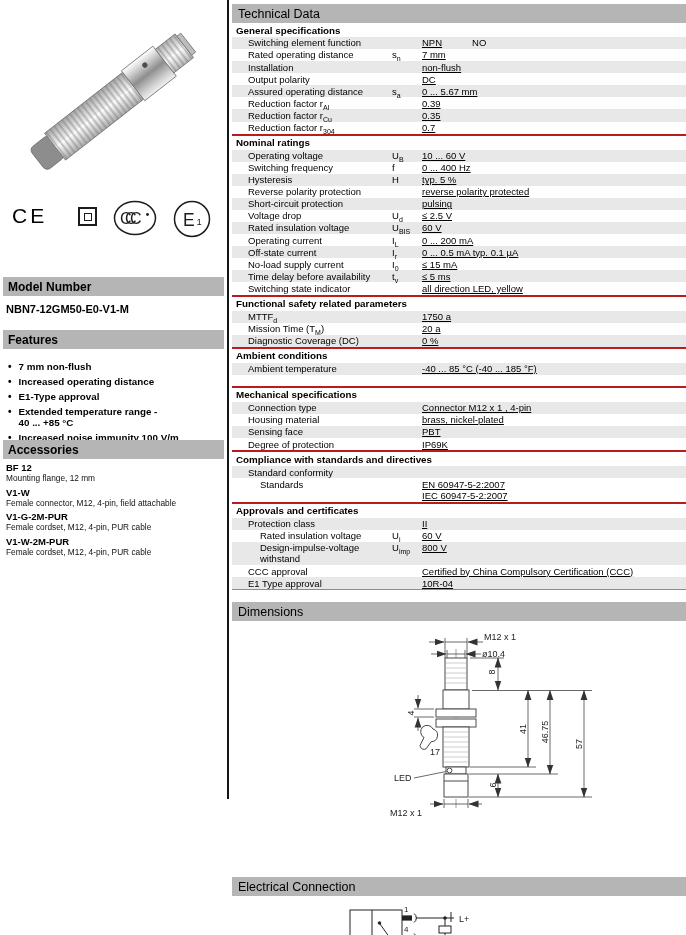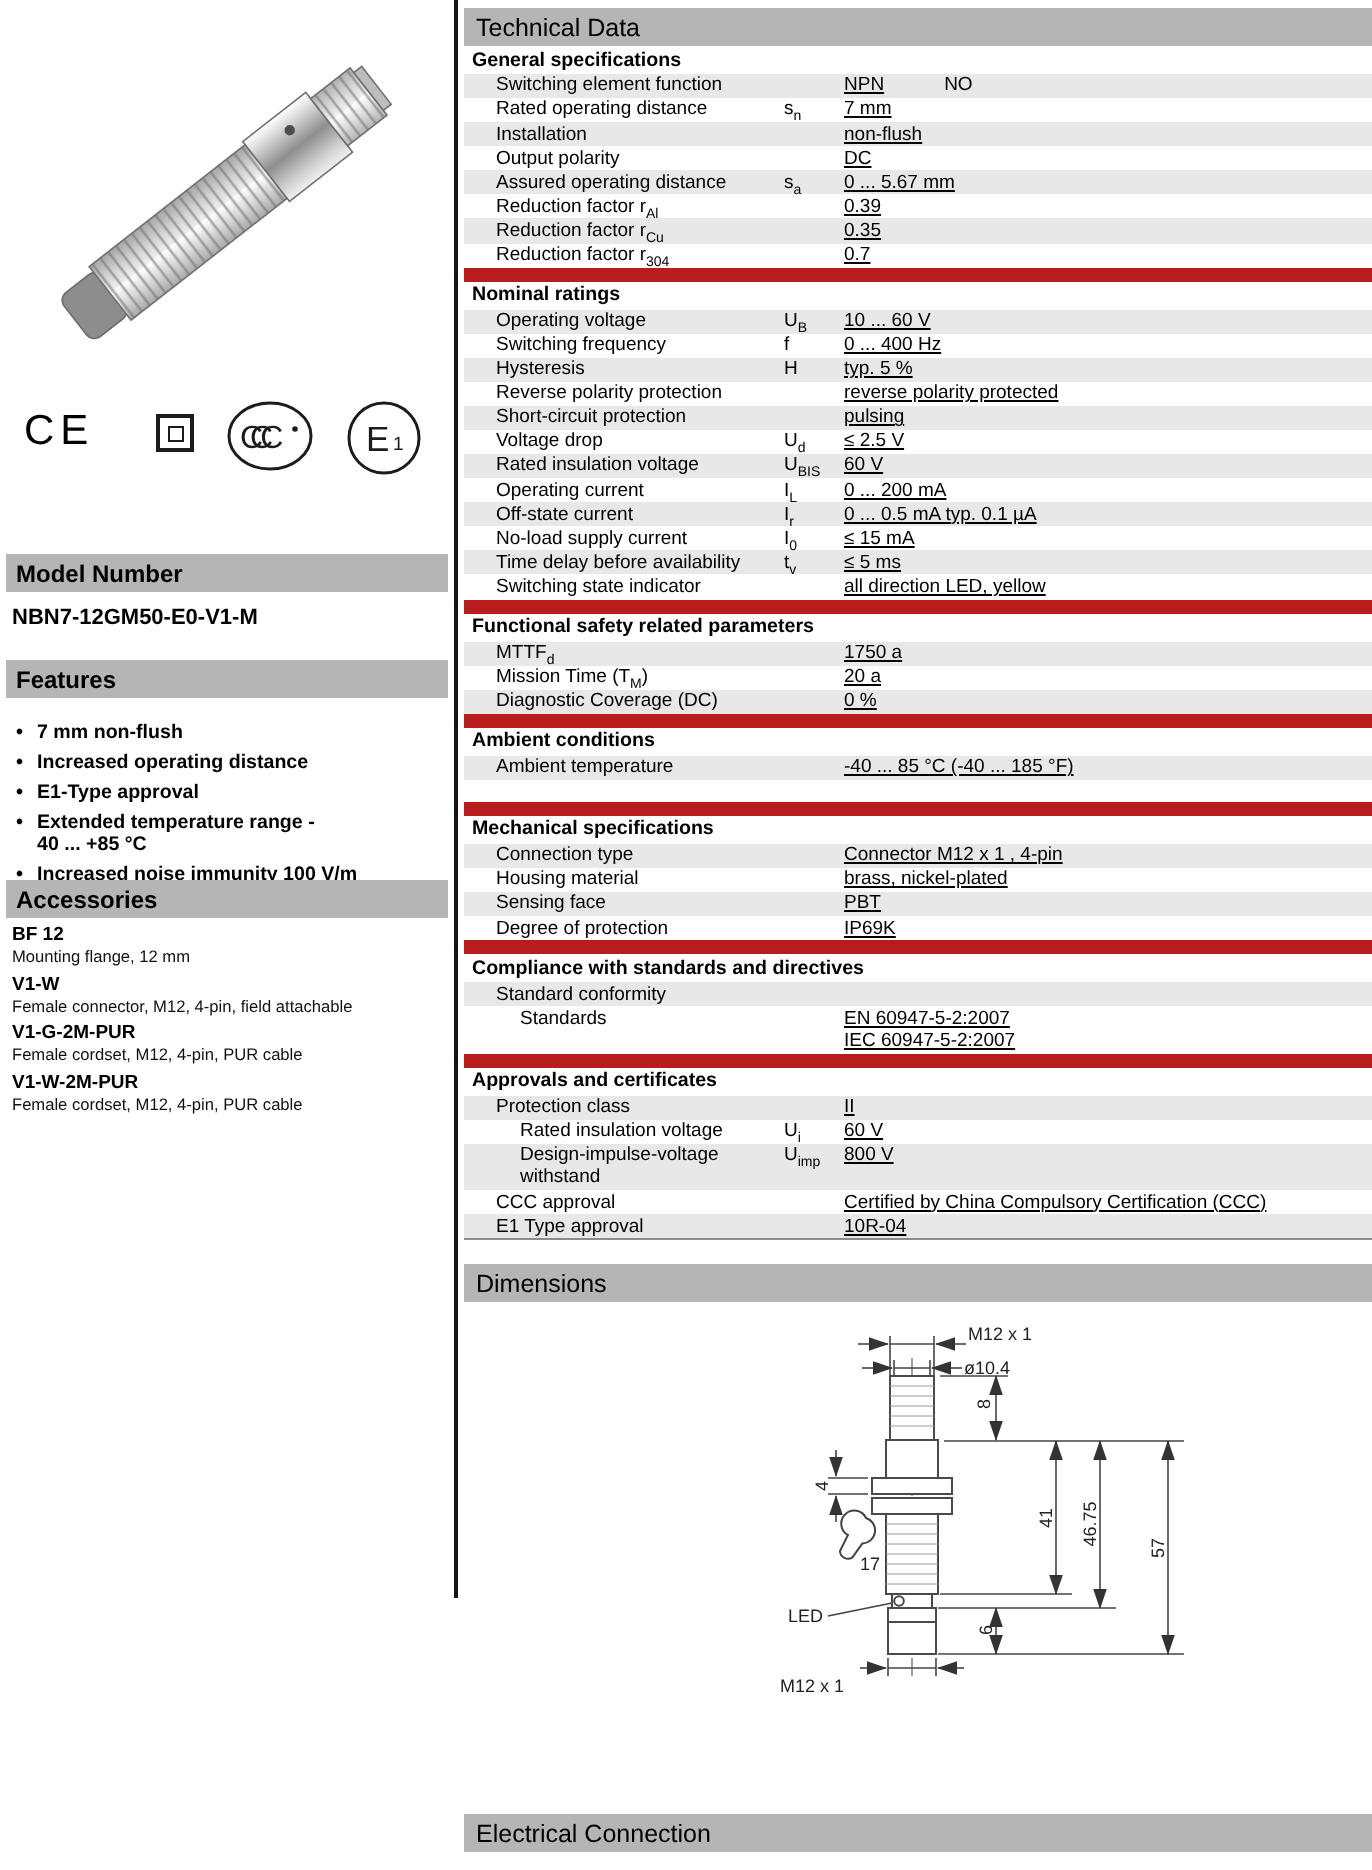--- a/index.html
+++ b/index.html
@@ -25,21 +25,21 @@
   .accessories{position:absolute;left:6px;top:462px;right:6px;}
   .acc-item{margin-bottom:3.5px;}
   .acc-name{font-weight:bold;font-size:9.5px;line-height:11px;}
   .acc-desc{font-size:8.3px;line-height:10px;color:#111;}
   
   .right-col{flex:1;padding:4px 0 0 3px;}
   .title-bar{background:#b5b5b5;font-weight:normal;font-size:12.5px;padding:2.5px 0 2.5px 6px;}
   .title-bar.mt{margin-top:12px;}
   .title-bar.mt2{margin-top:4px;}
   .spec-table{border-bottom:1px solid #8c8c8c;}
-  .spec-header{font-weight:bold;font-size:9.8px;line-height:11px;padding:1.5px 0 1.5px 4px;border-top:7px solid #b91c1c;}
+  .spec-header{font-weight:bold;font-size:9.8px;line-height:11px;padding:1.5px 0 1.5px 4px;border-top:2px solid #b91c1c;}
   .spec-section:first-child .spec-header{border-top:none;}
   .spec-row{display:flex;align-items:flex-start;font-size:9.5px;line-height:11.3px;padding:0.4px 0;}
   .spec-row.alt{background:#e8e8e8;}
   .spec-label{flex:0 0 160px;box-sizing:border-box;padding-left:16px;}
   .spec-sym{flex:0 0 30px;}
   .spec-value{flex:1;text-decoration:underline;}
   .spec-value2{display:inline-block;margin-left:30px;}
   .spec-spacer{height:11px;}
   sub{font-size:7px;line-height:0;}
   .dims-wrap{height:252px;}

